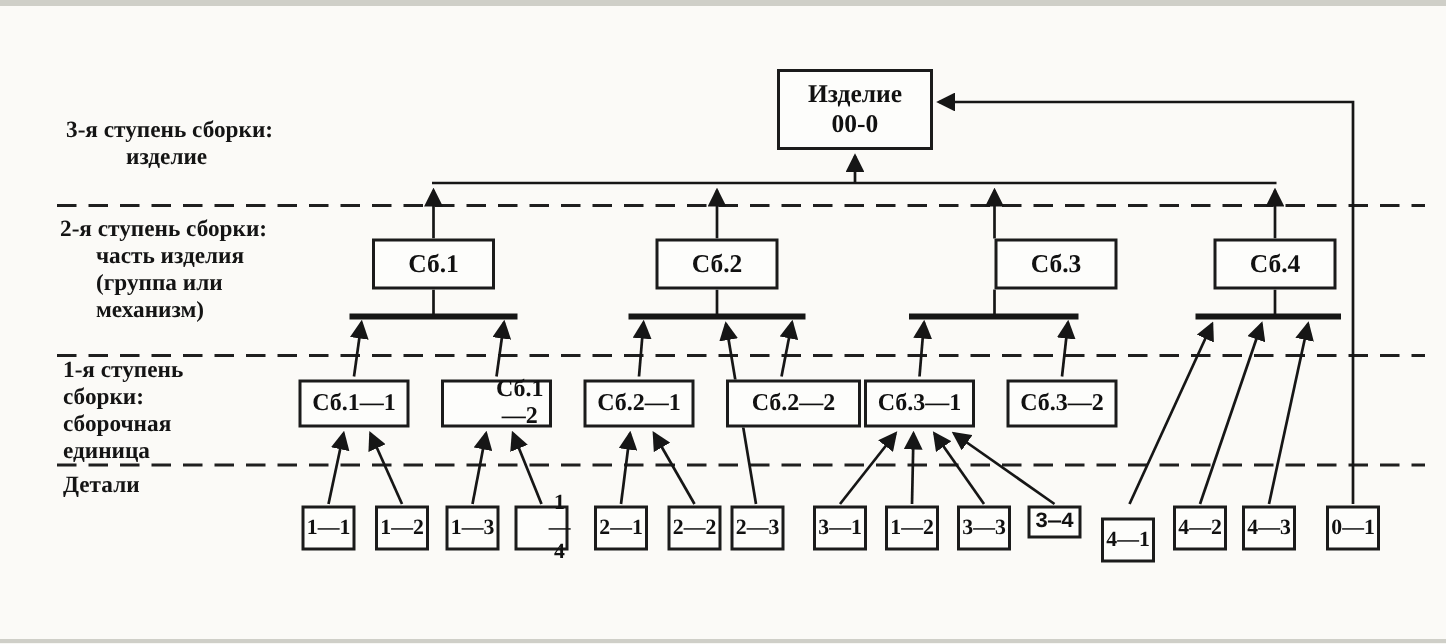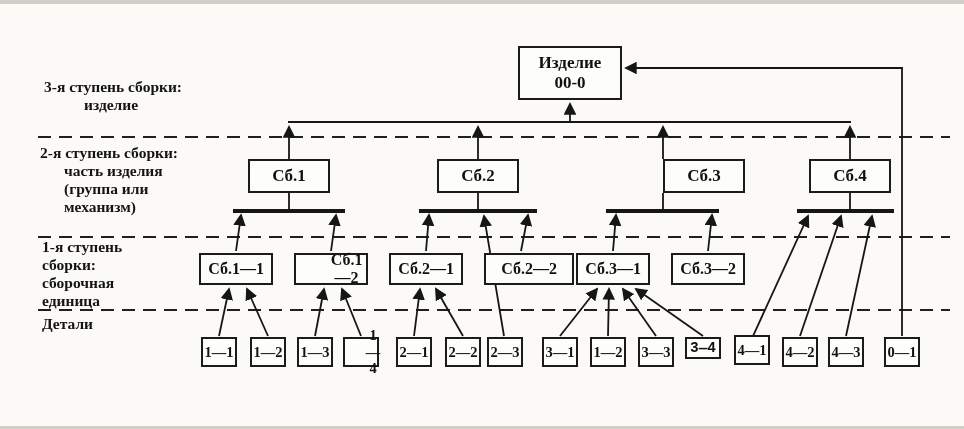--- a/index.html
+++ b/index.html
@@ -139,18 +139,18 @@
   <div class="box part" style="left:250px;top:337px;width:36px;height:30px;">1—2</div>
   <div class="box part" style="left:297px;top:337px;width:36px;height:30px;">1—3</div>
   <div class="box part" style="left:343px;top:337px;width:36px;height:30px;padding-left:24px;">1—4</div>
   <div class="box part" style="left:396px;top:337px;width:36px;height:30px;">2—1</div>
   <div class="box part" style="left:445px;top:337px;width:36px;height:30px;">2—2</div>
   <div class="box part" style="left:487px;top:337px;width:36px;height:30px;">2—3</div>
   <div class="box part" style="left:542px;top:337px;width:36px;height:30px;">3—1</div>
   <div class="box part" style="left:590px;top:337px;width:36px;height:30px;">1—2</div>
   <div class="box part" style="left:638px;top:337px;width:36px;height:30px;">3—3</div>
   <div class="box part" style="left:685px;top:337px;width:36px;height:22px;font-family:Liberation Mono, monospace;">3—4</div>
-  <div class="box part" style="left:734px;top:335px;width:36px;height:30px;">4—1</div>
+  <div class="box part" style="left:734px;top:345px;width:36px;height:30px;">4—1</div>
   <div class="box part" style="left:782px;top:337px;width:36px;height:30px;">4—2</div>
   <div class="box part" style="left:828px;top:337px;width:36px;height:30px;">4—3</div>
   <div class="box part" style="left:884px;top:337px;width:36px;height:30px;">0—1</div>
 
 </div>
 
 </body></html>

